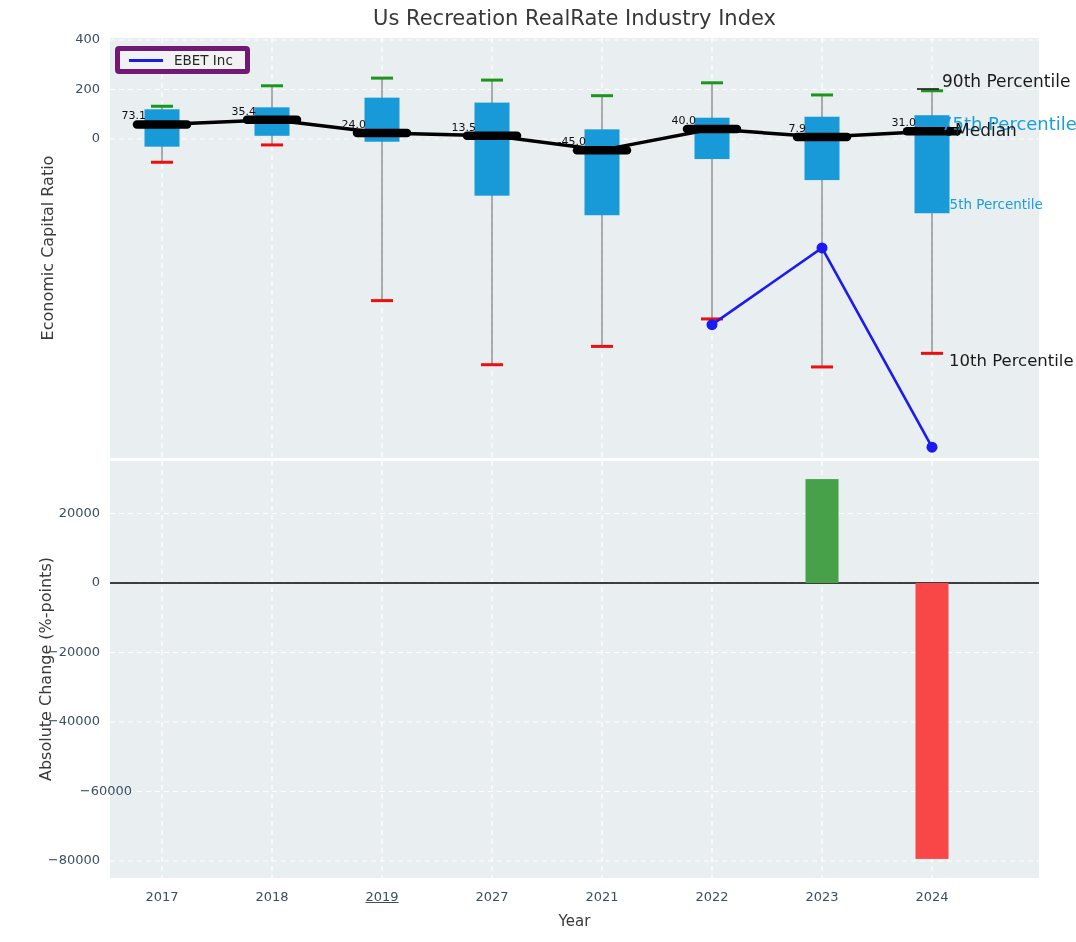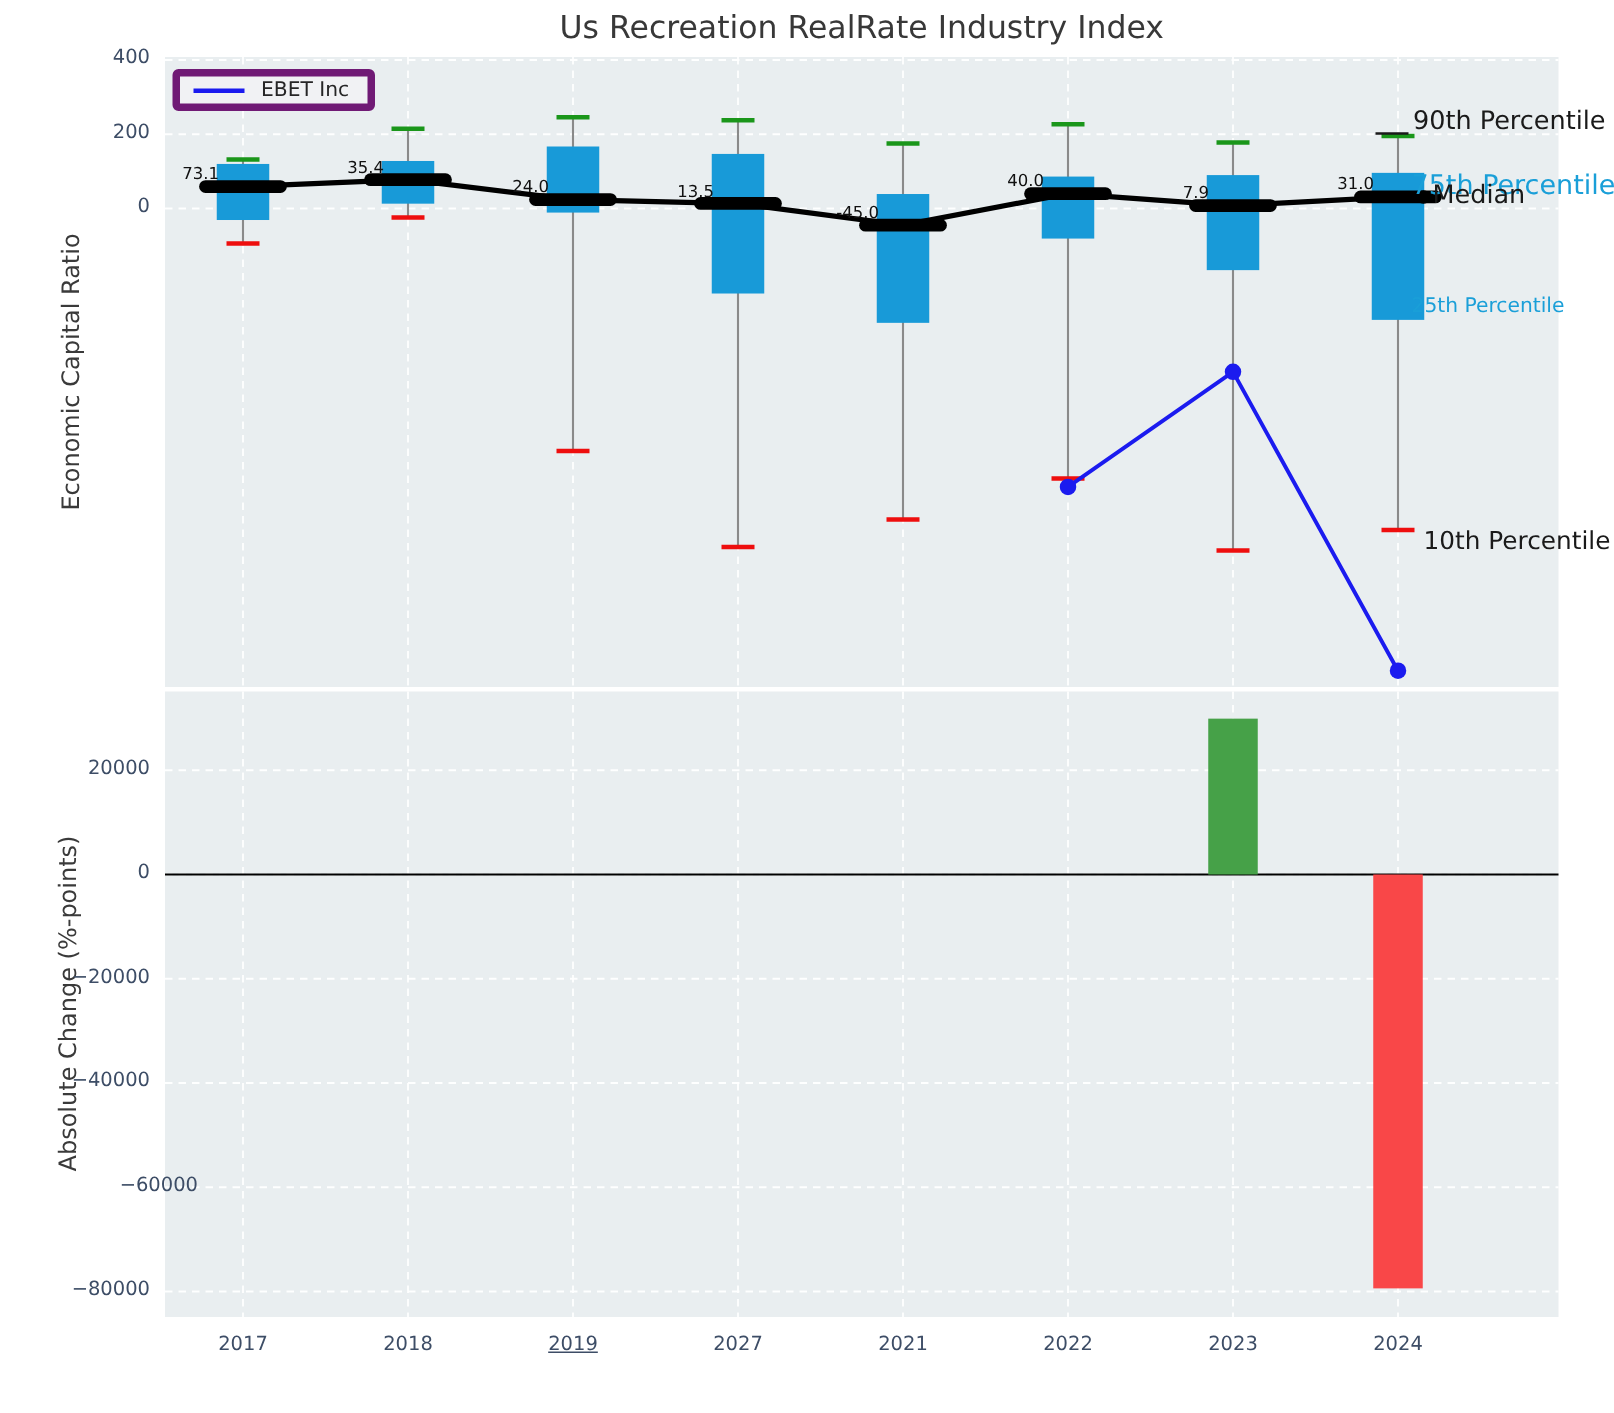--- a/index.html
+++ b/index.html
@@ -123,20 +123,21 @@
 
   <div class="title">Us Recreation RealRate Industry Index</div>
 
   <div class="legend">
     <span class="legend-line"></span>
     <span class="legend-text">EBET Inc</span>
   </div>
 
   <div class="ylab ylab-top">Economic Capital Ratio</div>
   <div class="ylab ylab-bot">Absolute Change (%-points)</div>
+  <div class="xlab">Year</div>
 
   <div class="ann ann-black ann-90">90th Percentile</div>
   <div class="ann ann-cyan ann-75">75th Percentile</div>
   <div class="ann ann-black ann-med">Median</div>
   <div class="ann ann-cyan ann-25">25th Percentile</div>
   <div class="ann ann-black ann-10">10th Percentile</div>
 
   <div id="dyn">
       <span class="tick tick-y" style="top:31px;">400</span>
       <span class="tick tick-y" style="top:81px;">200</span>

